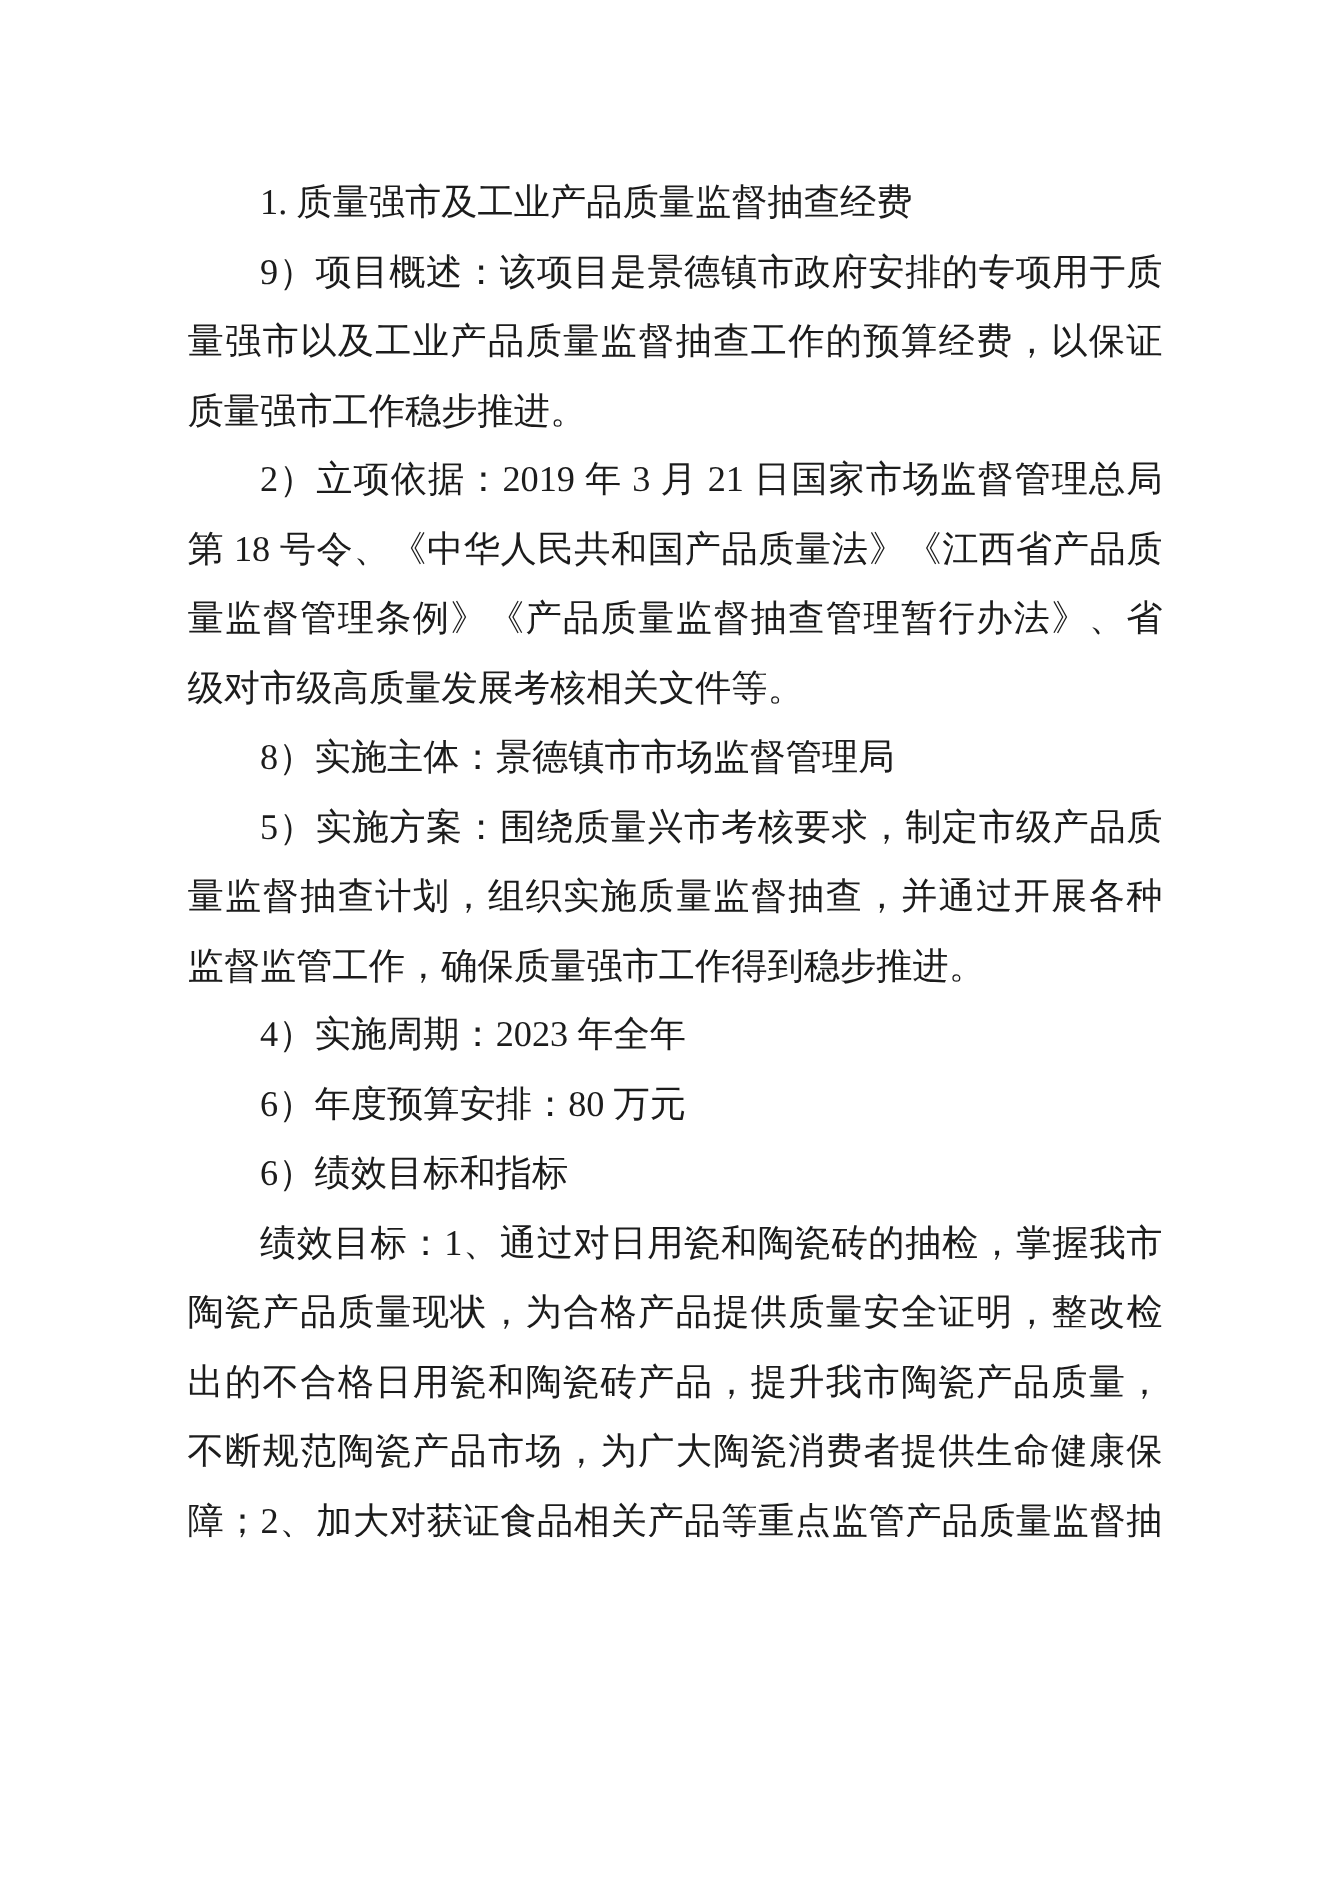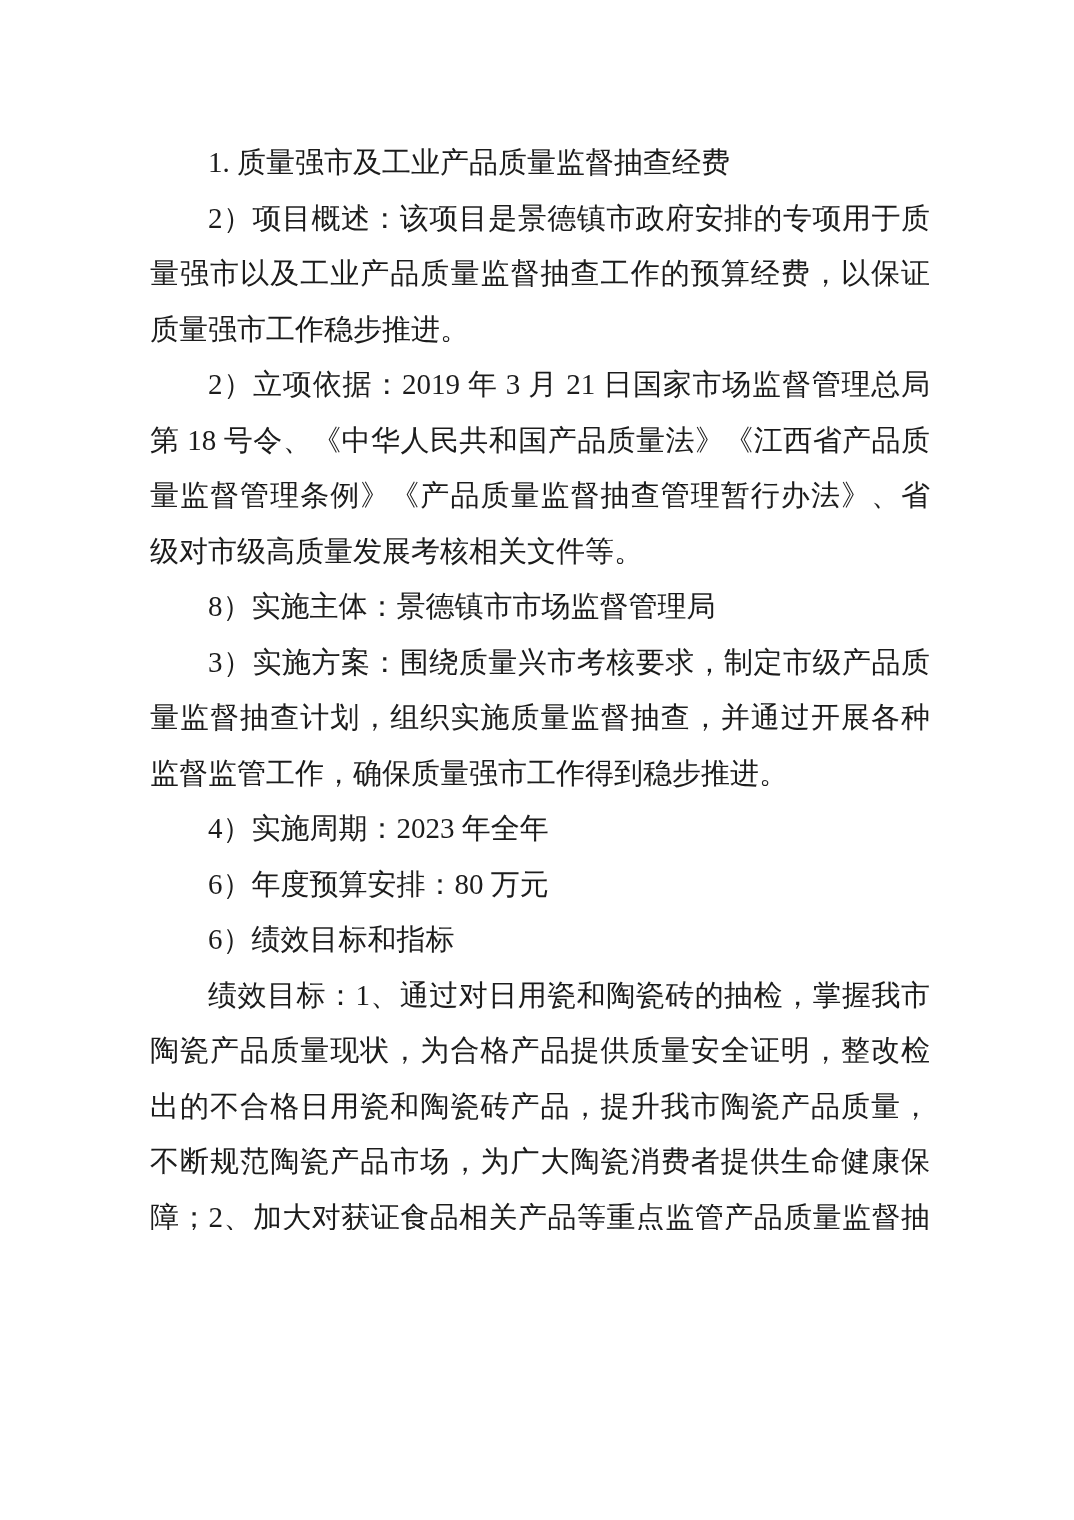--- a/index.html
+++ b/index.html
@@ -44,24 +44,24 @@
     font-size: 20px;
     color: #1c1c1c;
   }
 </style>
 </head>
 <body>
 
 <div class="page">
   <div class="content">
     <p class="para">1. 质量强市及工业产品质量监督抽查经费</p>
-    <p class="para">2）项目概述：该项目是景德镇市政府安排的专项用于质量强市以及工业产品质量监督抽查工作的预算经费，以保证质量强市工作稳步推进。</p>
+    <p class="para">9）项目概述：该项目是景德镇市政府安排的专项用于质量强市以及工业产品质量监督抽查工作的预算经费，以保证质量强市工作稳步推进。</p>
     <p class="para">2）立项依据：2019 年 3 月 21 日国家市场监督管理总局第 18 号令、《中华人民共和国产品质量法》《江西省产品质量监督管理条例》《产品质量监督抽查管理暂行办法》、省级对市级高质量发展考核相关文件等。</p>
     <p class="para">8）实施主体：景德镇市市场监督管理局</p>
-    <p class="para">3）实施方案：围绕质量兴市考核要求，制定市级产品质量监督抽查计划，组织实施质量监督抽查，并通过开展各种监督监管工作，确保质量强市工作得到稳步推进。</p>
+    <p class="para">5）实施方案：围绕质量兴市考核要求，制定市级产品质量监督抽查计划，组织实施质量监督抽查，并通过开展各种监督监管工作，确保质量强市工作得到稳步推进。</p>
     <p class="para">4）实施周期：2023 年全年</p>
     <p class="para">6）年度预算安排：80 万元</p>
     <p class="para">6）绩效目标和指标</p>
     <p class="para">绩效目标：1、通过对日用瓷和陶瓷砖的抽检，掌握我市陶瓷产品质量现状，为合格产品提供质量安全证明，整改检出的不合格日用瓷和陶瓷砖产品，提升我市陶瓷产品质量，不断规范陶瓷产品市场，为广大陶瓷消费者提供生命健康保障；2、加大对获证食品相关产品等重点监管产品质量监督抽查力度；3、开展一次质量月活动，引导和动员全社会增强质量意识，塑造我市质量文化。</p>
   </div>
   <div class="footer">
     <span class="page-num">19</span>
   </div>
 </div>
 

